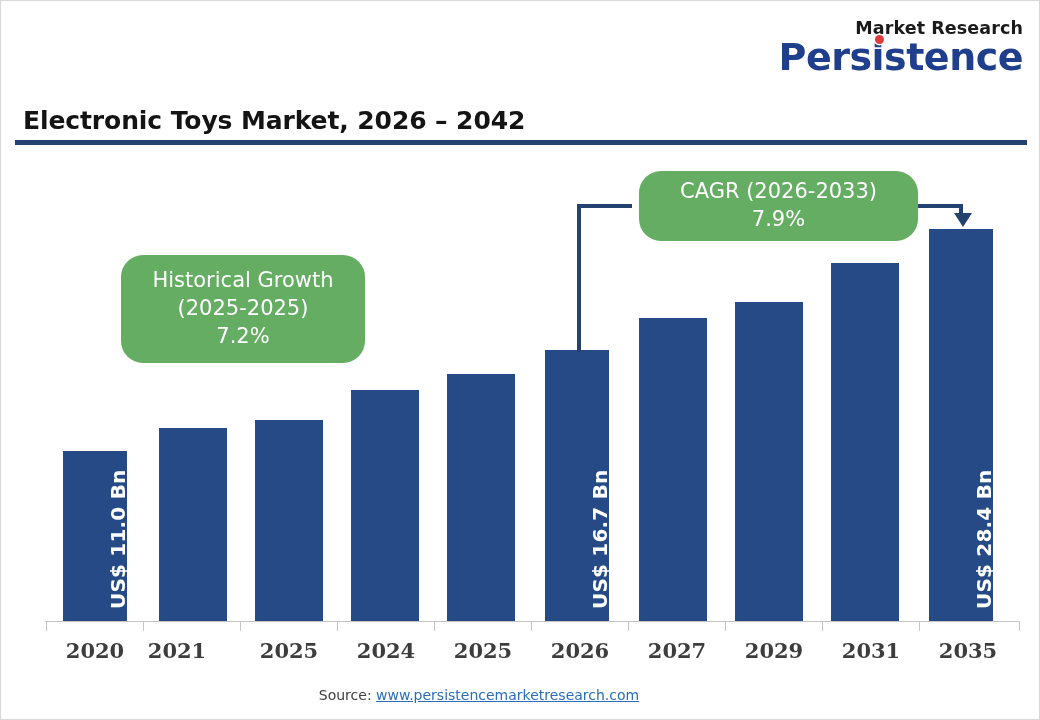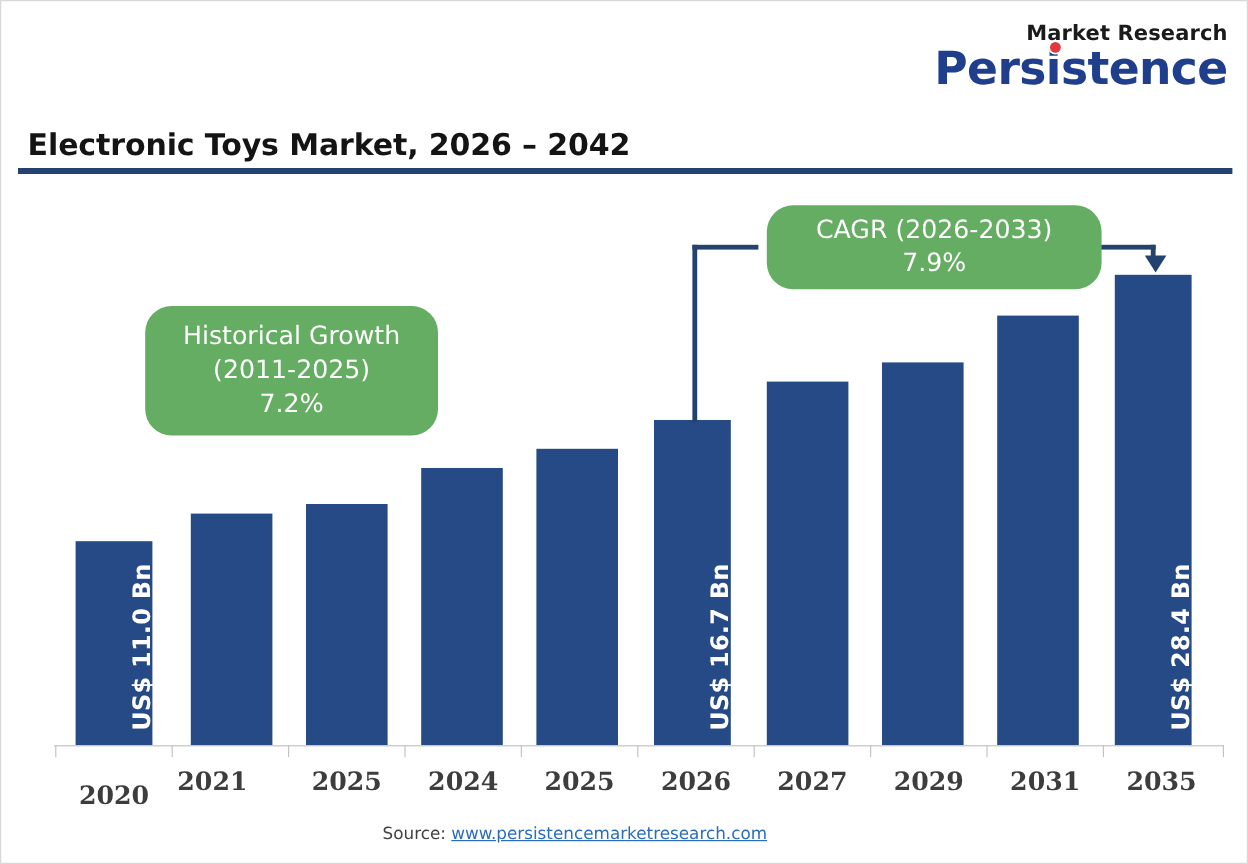--- a/index.html
+++ b/index.html
@@ -243,42 +243,42 @@
         <div class="tick" style="left: 336px;"></div>
         <div class="tick" style="left: 433px;"></div>
         <div class="tick" style="left: 530px;"></div>
         <div class="tick" style="left: 627px;"></div>
         <div class="tick" style="left: 724px;"></div>
         <div class="tick" style="left: 821px;"></div>
         <div class="tick" style="left: 918px;"></div>
         <div class="tick" style="left: 1018px;"></div>
       </div>
     <div id="xlabels-layer">
-        <div class="xlabel" style="left: 45px; margin-top: 12px;">2020</div>
+        <div class="xlabel" style="left: 45px;">2020</div>
         <div class="xlabel" style="left: 127px;">2021</div>
         <div class="xlabel" style="left: 239px;">2025</div>
         <div class="xlabel" style="left: 336px;">2024</div>
         <div class="xlabel" style="left: 433px;">2025</div>
         <div class="xlabel" style="left: 530px;">2026</div>
         <div class="xlabel" style="left: 627px;">2027</div>
         <div class="xlabel" style="left: 724px;">2029</div>
         <div class="xlabel" style="left: 821px;">2031</div>
         <div class="xlabel" style="left: 918px;">2035</div>
       </div>
 
     <div class="conn" style="left:576px; top:203px; width:55px; height:4px;"></div>
     <div class="conn" style="left:576px; top:203px; width:4px; height:148px;"></div>
 
     <div class="conn" style="left:900px; top:203px; width:62px; height:4px;"></div>
     <div class="conn" style="left:958px; top:203px; width:4px; height:14px;"></div>
     <div id="arrowhead"></div>
 
     <div class="callout" id="callout-hist">
       <div class="line">Historical Growth</div>
-      <div class="line">(2011-2025)</div>
+      <div class="line">(2025-2025)</div>
       <div class="pct">7.2%</div>
     </div>
 
     <div class="callout" id="callout-cagr">
       <div class="line">CAGR (2026-2033)</div>
       <div class="pct">7.9%</div>
     </div>
 
   </div>
 

